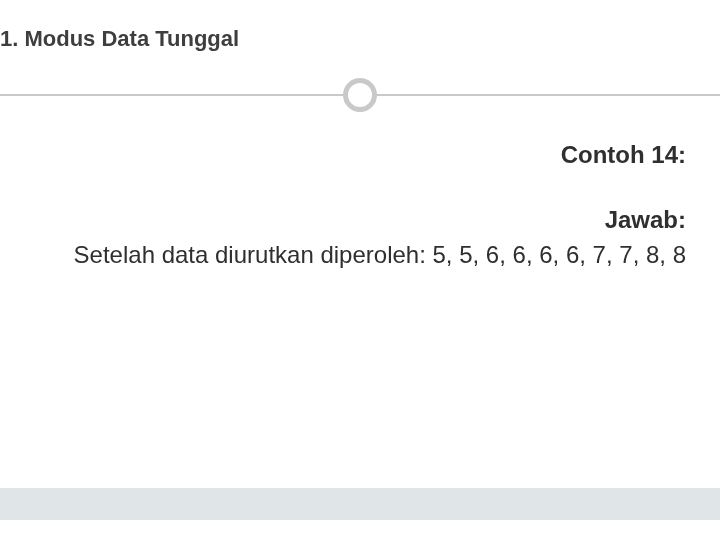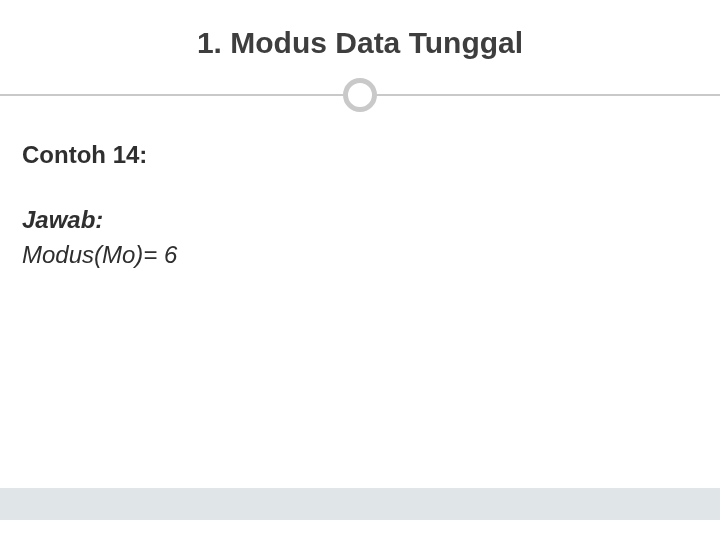--- a/index.html
+++ b/index.html
@@ -14,22 +14,21 @@
     width: 720px;
     height: 540px;
     position: relative;
     background: #ffffff;
   }
   .title {
     position: absolute;
     top: 26px;
     left: 0;
     width: 100%;
-    text-align: center;
-    font-size: 30px;
+    font-size: 22px;
     font-weight: bold;
     color: #3e3e3e;
   }
   .title-rule {
     position: absolute;
     top: 94px;
     left: 0;
     width: 100%;
     height: 2px;
     background: #c9c9c9;
@@ -46,22 +45,23 @@
     background: #ffffff;
   }
   .content {
     position: absolute;
     top: 138px;
     left: 22px;
     right: 34px;
     color: #2f2f2f;
     font-size: 24px;
     line-height: 1.45;
+    text-align: right;
   }
-  .content .block + .block { margin-top: 30px; font-style: italic; }
+  .content .block + .block { margin-top: 30px; }
   .content .bold { font-weight: bold; }
   .bottom-band {
     position: absolute;
     left: 0;
     bottom: 20px;
     width: 100%;
     height: 32px;
     background: #e0e6e8;
   }
 </style>
@@ -73,18 +73,18 @@
   <div class="title">1. Modus Data Tunggal</div>
   <div class="title-rule"></div>
   <div class="circle-accent"></div>
 
   <div class="content">
     <div class="block">
       <div class="bold">Contoh 14:</div>
     </div>
     <div class="block">
       <div class="bold">Jawab:</div>
-      <div>Modus(Mo)= 6</div>
+      <div>Setelah data diurutkan diperoleh: 5, 5, 6, 6, 6, 6, 7, 7, 8, 8</div>
     </div>
   </div>
 
   <div class="bottom-band"></div>
 </div>
 
 </body></html>

